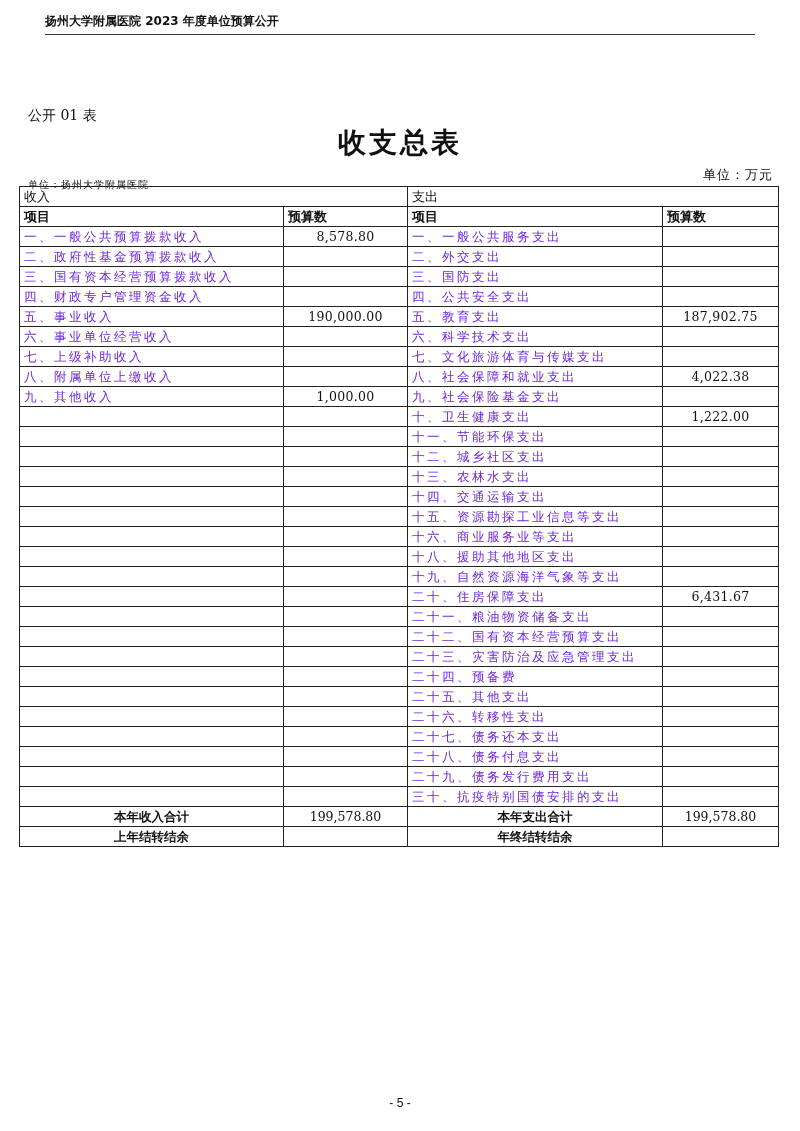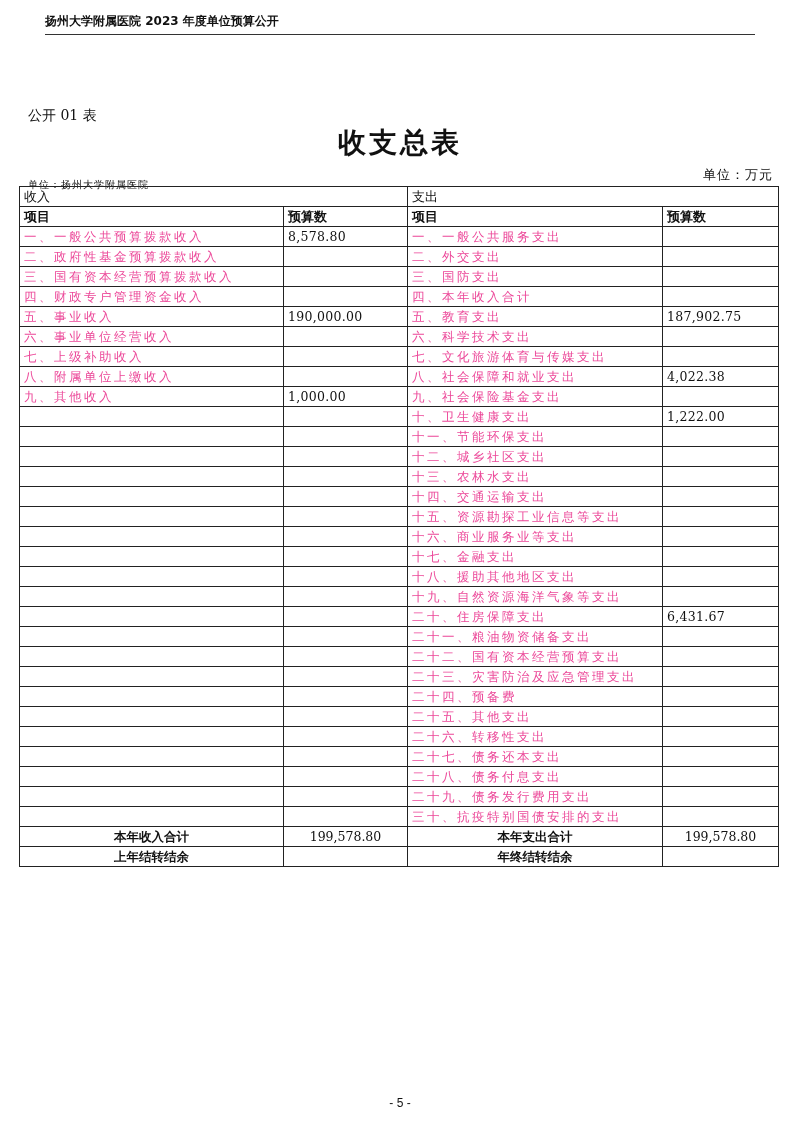--- a/index.html
+++ b/index.html
@@ -12,22 +12,22 @@
   .doc-title { position: absolute; left: 0; width: 800px; top: 124px; text-align: center;
          font-size: 28px; font-weight: bold; letter-spacing: 3px; font-family: "DejaVu Sans", sans-serif; }
   .unit-left { position: absolute; left: 28px; top: 166px; font-size: 10px; letter-spacing: 1px; margin-top: 12px; }
   .unit-right { position: absolute; right: 27px; top: 166px; font-size: 13px; letter-spacing: 1px; }
   table.budget { position: absolute; left: 19px; top: 186px; width: 759px; border-collapse: collapse;
          table-layout: fixed; font-size: 12.5px; }
   table.budget td, table.budget th { border: 1px solid #222; padding: 0 4px; height: 19px;
          line-height: 19px; white-space: nowrap; overflow: hidden; }
   table.budget th { font-weight: bold; text-align: left; font-family: Liberation Sans, sans-serif; font-size: 13px; }
   table.budget th.group { font-weight: normal; }
-  td.item { text-align: left; letter-spacing: 2.5px; color: #ec4899; }
-  td.amt { text-align: left; letter-spacing: 0.3px; }
+  td.item { text-align: left; letter-spacing: 2.5px; color: #6d28d9; }
+  td.amt { text-align: center; letter-spacing: 0.3px; }
   td.sum-label { text-align: center; font-weight: bold; font-family: "DejaVu Sans", sans-serif; }
   td.sum-amt { text-align: center; }
   table.budget { border: 1.5px solid #111; }
   .page-num { position: absolute; left: 0; width: 800px; top: 1096px; text-align: center;
          font-family: "Liberation Sans", sans-serif; font-size: 12px; }
 </style>
 </head>
 <body>
 
 <div class="page-header">扬州大学附属医院 2023 年度单位预算公开</div>
@@ -70,21 +70,21 @@
       </tr>
       <tr>
         <td class="item">三、国有资本经营预算拨款收入</td>
         <td class="amt"></td>
         <td class="item">三、国防支出</td>
         <td class="amt"></td>
       </tr>
       <tr>
         <td class="item">四、财政专户管理资金收入</td>
         <td class="amt"></td>
-        <td class="item">四、本年收入合计</td>
+        <td class="item">四、公共安全支出</td>
         <td class="amt"></td>
       </tr>
       <tr>
         <td class="item">五、事业收入</td>
         <td class="amt">190,000.00</td>
         <td class="item">五、教育支出</td>
         <td class="amt">187,902.75</td>
       </tr>
       <tr>
         <td class="item">六、事业单位经营收入</td>
@@ -148,26 +148,20 @@
       </tr>
       <tr>
         <td class="item"></td>
         <td class="amt"></td>
         <td class="item">十六、商业服务业等支出</td>
         <td class="amt"></td>
       </tr>
       <tr>
         <td class="item"></td>
         <td class="amt"></td>
-        <td class="item">十七、金融支出</td>
-        <td class="amt"></td>
-      </tr>
-      <tr>
-        <td class="item"></td>
-        <td class="amt"></td>
         <td class="item">十八、援助其他地区支出</td>
         <td class="amt"></td>
       </tr>
       <tr>
         <td class="item"></td>
         <td class="amt"></td>
         <td class="item">十九、自然资源海洋气象等支出</td>
         <td class="amt"></td>
       </tr>
       <tr>

